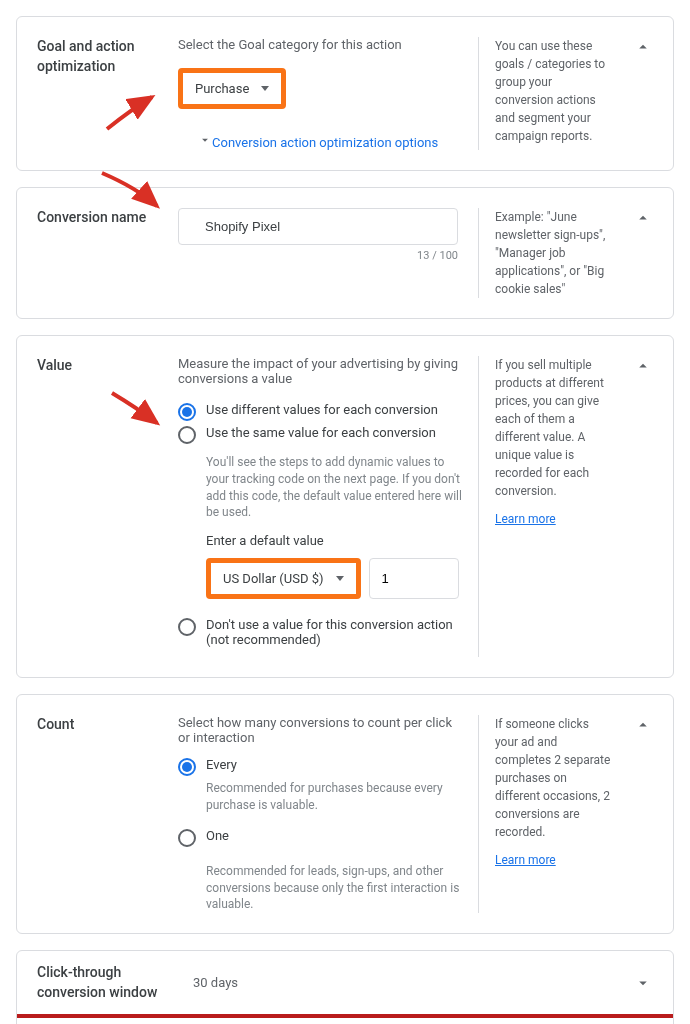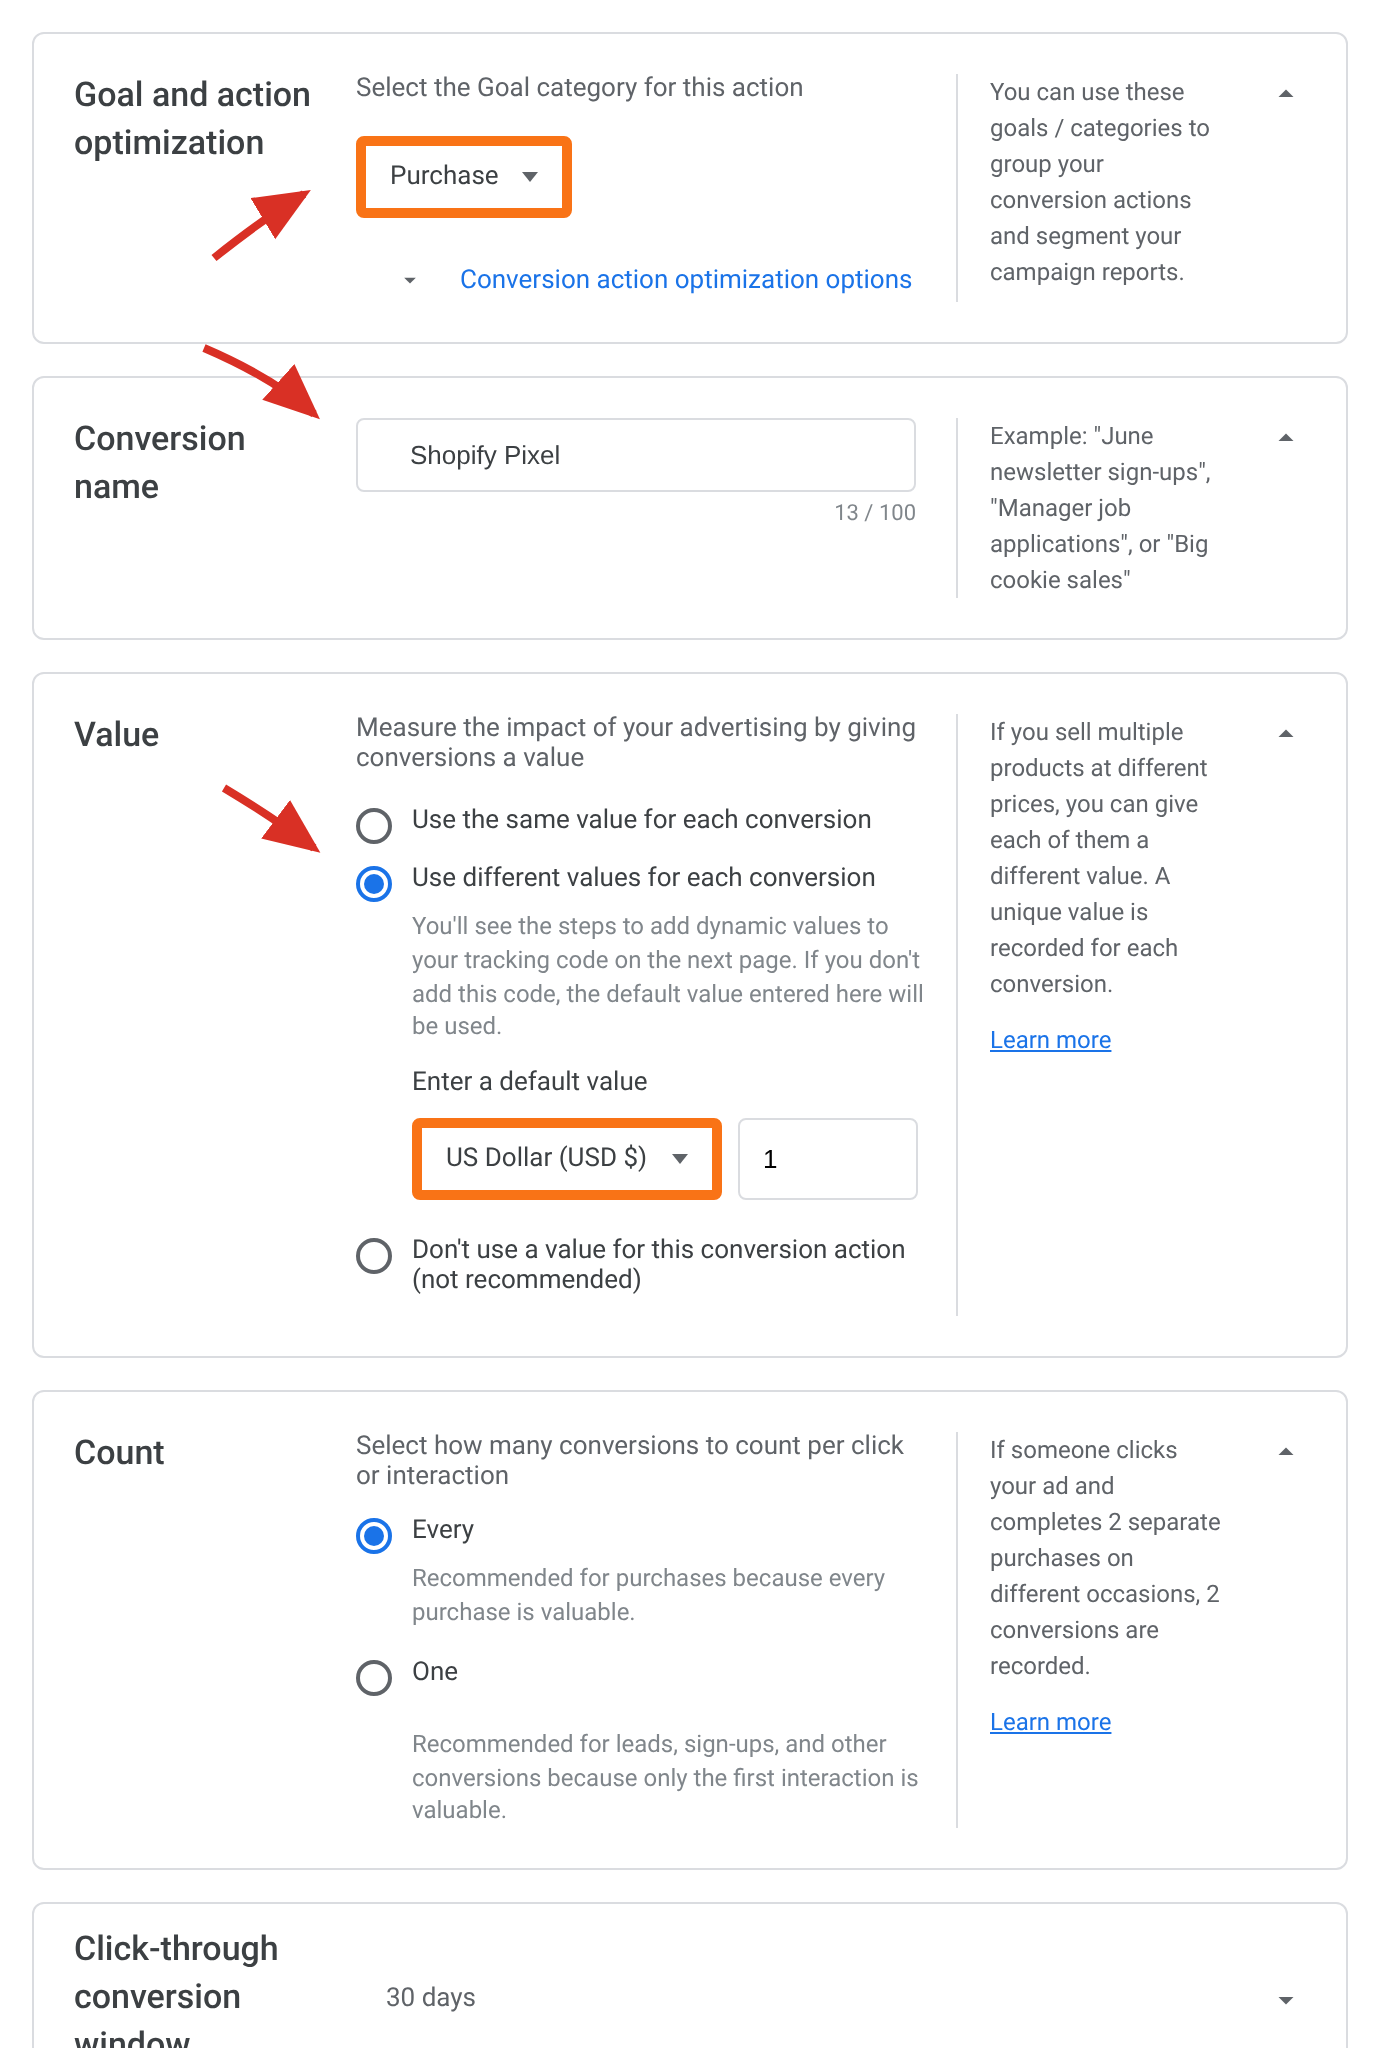--- a/index.html
+++ b/index.html
@@ -19,21 +19,21 @@
     position: relative;
   }
   .card-flex {
     display: flex;
     gap: 16px;
   }
   .col-label {
     width: 125px;
     font-weight: 500;
     color: #3c4043;
-    font-size: 17px;
+    font-size: 14px;
     line-height: 1.4;
   }
   .col-main {
     flex: 1;
     min-width: 0;
   }
   .col-help {
     width: 135px;
     font-size: 12px;
     color: #5f6368;
@@ -81,22 +81,22 @@
   .select-box .tri {
     width: 0; height: 0;
     border-left: 4px solid transparent;
     border-right: 4px solid transparent;
     border-top: 5px solid #5f6368;
   }
   .expand-link {
     color: #1a73e8;
     font-size: 13px;
     display: inline-flex;
-    align-items: flex-start;
-    gap: 18px;
+    align-items: flex-end;
+    gap: 0;
     margin-top: 24px;
     cursor: pointer;
     margin-left: 20px;
   }
   .expand-link .v {
     color: #5f6368;
   }
   .text-input {
     width: 280px;
     border: 1px solid #dadce0;
@@ -269,28 +269,28 @@
           <polygon points="0 0, 7 3, 0 6" fill="#d93025"></polygon>
         </marker>
       </defs>
     <path d="M 5 5 Q 30 20 50 35" stroke="#d93025" stroke-width="4" fill="none" marker-end="url(#ah3)"></path>
   </svg>
   <div class="card-flex">
     <div class="col-label">Value</div>
     <div class="col-main">
       <div class="hint">Measure the impact of your advertising by giving conversions a value</div>
 
+      <div class="radio-row" style="margin-bottom:4px;">
+        <div class="radio checked"></div>
+        <div class="radio-label">Use different values for each conversion</div>
+      </div>
+
       <div class="radio-row">
         <div class="radio"></div>
         <div class="radio-label">Use the same value for each conversion</div>
-      </div>
-
-      <div class="radio-row" style="margin-bottom:4px;">
-        <div class="radio checked"></div>
-        <div class="radio-label">Use different values for each conversion</div>
       </div>
       <div class="sub-indent">
         <div class="hint-small" style="max-width:290px;">You'll see the steps to add dynamic values to your tracking code on the next page. If you don't add this code, the default value entered here will be used.</div>
         <div style="margin-top:12px; font-size:13px; color:#3c4043;">Enter a default value</div>
         <div class="default-val-row">
           <div class="select-box">
             <span>US Dollar (USD $)</span>
             <span class="tri"></span>
           </div>
           <input class="num-input" type="text" value="1" style="">

